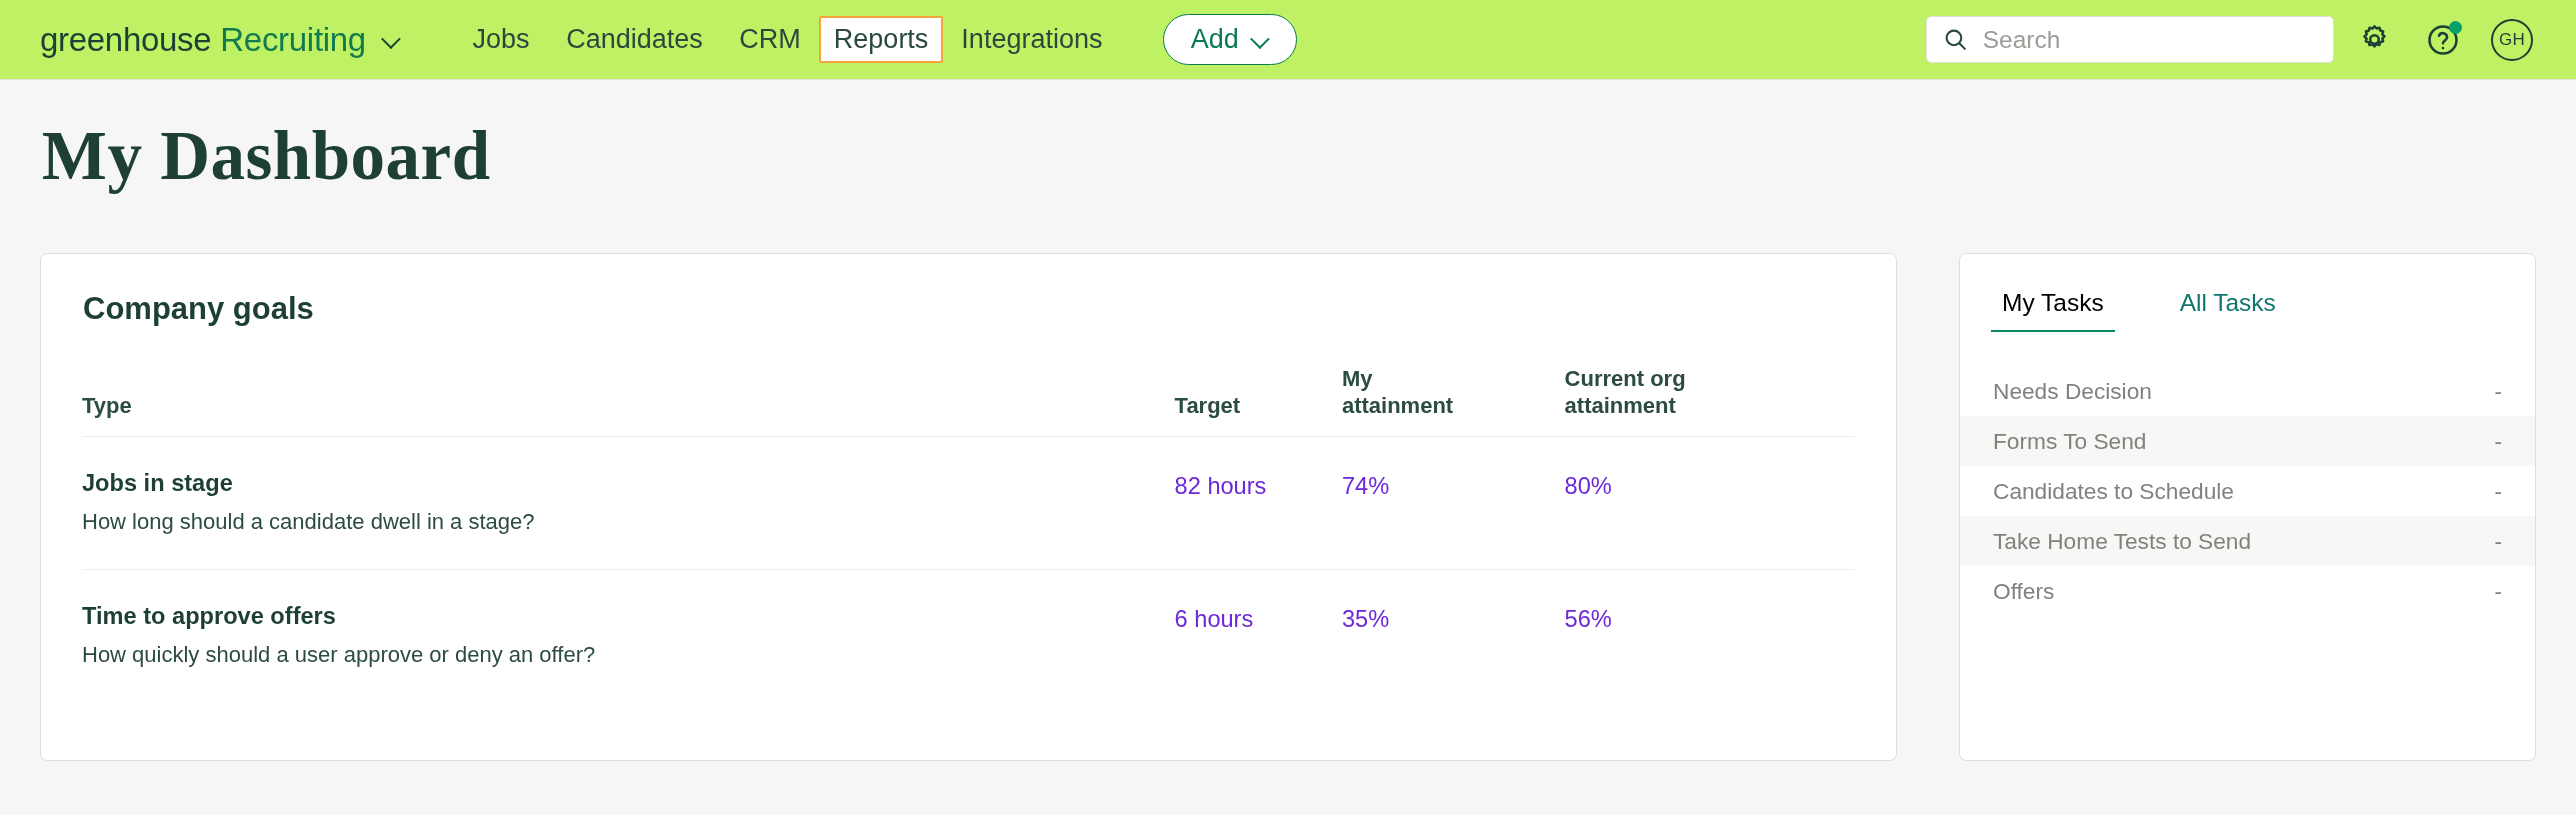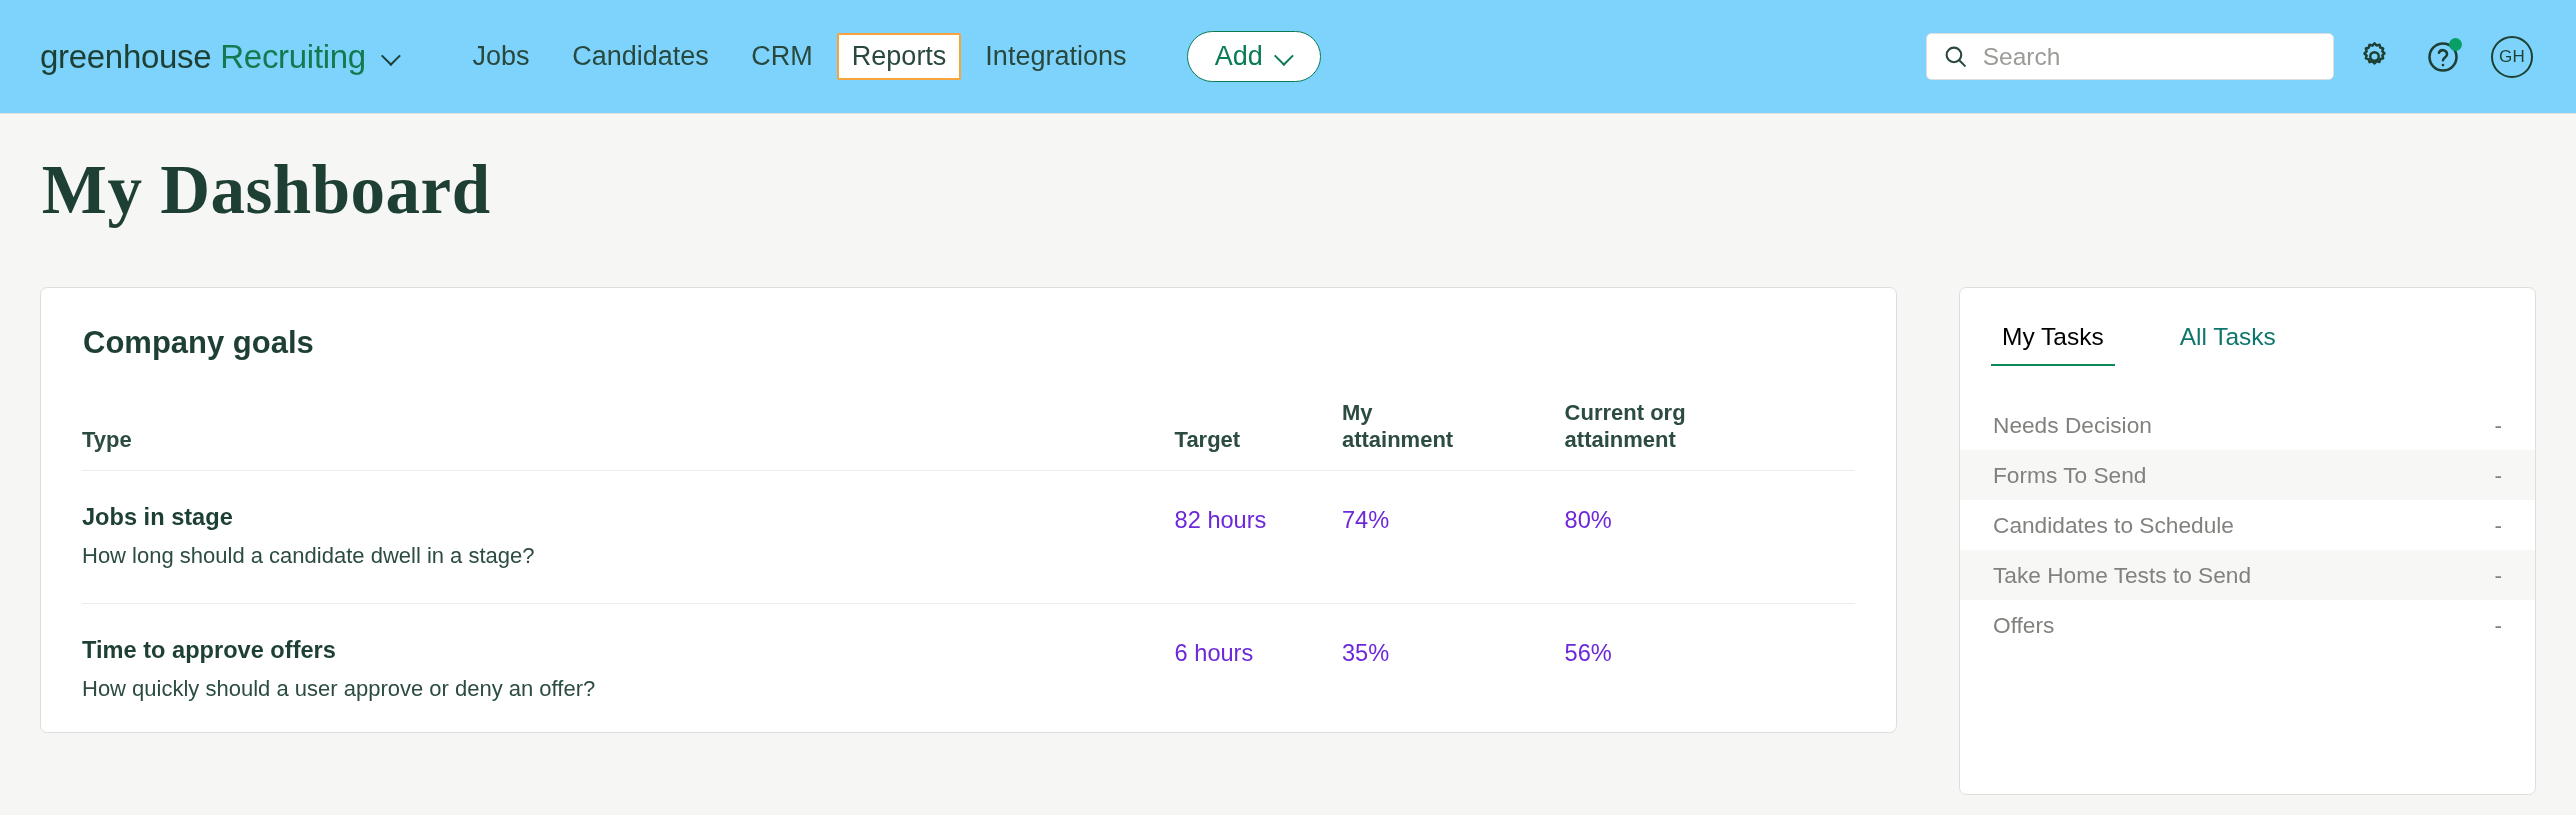--- a/index.html
+++ b/index.html
@@ -13,22 +13,22 @@
   body {
     font-family: "Liberation Sans", sans-serif;
     background: #f6f6f5;
     color: #24453c;
     -webkit-font-smoothing: antialiased;
   }
 
   
   .topnav {
     position: relative;
-    height: 114px;
-    background: #7dd3fc;
+    height: 80px;
+    background: #bef264;
     border-bottom: 0.9px solid #e3e3e1;
     display: flex;
     align-items: center;
     padding: 0 36px 0 40px;
   }
 
   .brand {
     display: flex;
     align-items: center;
     gap: 16.3px;
@@ -55,21 +55,21 @@
     width: 11.8px; height: 11.8px;
     border-right: 2.2px solid #1d3f34;
     border-bottom: 2.2px solid #1d3f34;
     transform: rotate(45deg);
   }
   .chev.green::after { border-color: #0b7b53; }
 
   .navlinks {
     display: flex;
     align-items: center;
-    gap: 6px;
+    gap: 0;
     margin-left: 54px;
   }
   .navlink {
     font-size: 27px;
     color: #29483e;
     padding: 5.4px 16.3px;
     line-height: 1.2;
     white-space: nowrap;
     cursor: pointer;
     border: 2.7px solid transparent;
@@ -176,21 +176,21 @@
   }
 
   .card {
     background: #ffffff;
     border: 0.9px solid #d9e0dc;
     border-radius: 7.3px;
   }
 
   .card-goals {
     flex: 0 0 1857px;
-    height: 446px;
+    height: 508px;
     overflow: hidden;
   }
   .card-tasks {
     flex: 1 1 auto;
     height: 508px;
     overflow: hidden;
   }
 
   .card-goals-title {
     font-size: 31px;

